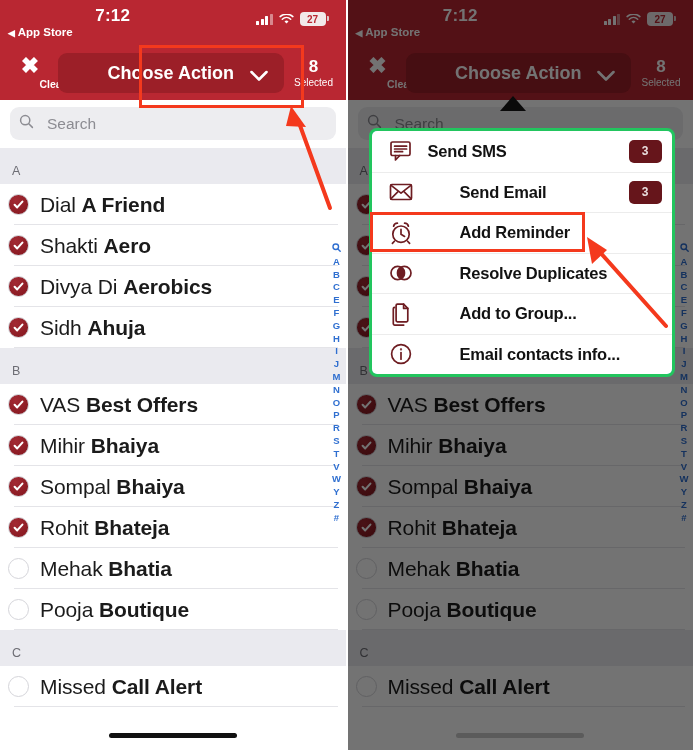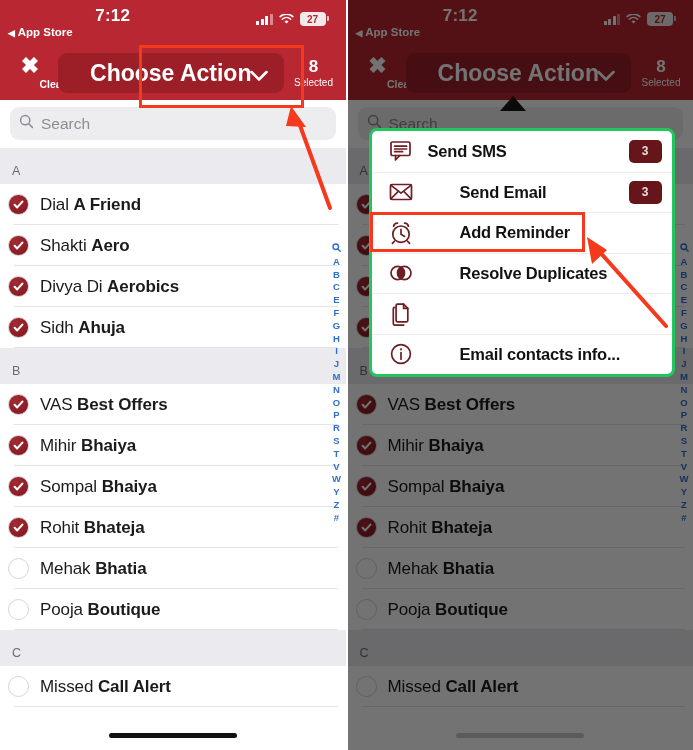--- a/index.html
+++ b/index.html
@@ -77,38 +77,38 @@
     color: #ffffff; flex: 0 0 auto;
   }
   .clear-x { font-size: 22px; font-weight: bold; line-height: 18px; }
   .clear-lb { font-size: 10.5px; font-weight: bold; margin-top: 3px; padding-left: 45px; }
   .choose-btn {
     flex: 1 1 auto; height: 40px; margin: 0 4px;
     background: #9c1f28; border-radius: 9px;
     display: flex; align-items: center; justify-content: center;
     position: relative; color: #ffffff;
   }
-  .choose-label { font-size: 23px; font-weight: bold; }
+  .choose-label { font-size: 18px; font-weight: bold; }
   .chev {
     position: absolute; right: 16px; top: 50%;
     transform: translateY(-50%);
     width: 18px; height: 11px;
   }
   .selected-box {
     width: 52px; text-align: center; color: #ffffff; flex: 0 0 auto;
   }
   .sel-count { font-size: 17px; font-weight: bold; line-height: 17px; }
   .sel-lb { font-size: 10px; font-weight: normal; margin-top: 2px; }
 
   
   .search-wrap { padding: 7px 10px 8px 10px; background: #ffffff; }
   .search-bar {
     height: 33px; background: #eceff1cc; background: #ededf0;
     border-radius: 9px;
-    display: flex; align-items: center; gap: 7px; padding: 0 9px;
+    display: flex; align-items: center; gap: 13px; padding: 0 9px;
   }
   .search-ph { font-size: 15.5px; color: #8c8c92; }
 
   
   .list { position: relative; background: #ffffff; }
   .section-head {
     height: 36px; background: #eaeaef;
     display: flex; align-items: flex-end;
     padding: 0 0 6px 12px;
     font-size: 12.5px; color: #6d6d74;
@@ -128,21 +128,21 @@
     flex: 0 0 auto; margin-right: 11px;
     display: flex; align-items: center; justify-content: center;
   }
   .cb.off { border: 1.4px solid #d5d5da; background: #ffffff; }
   .cb.on {
     background: radial-gradient(circle at 35% 28%, #a32a33 0%, #8c1c24 70%);
     border: 1.4px solid #cfcfd4;
     color: #ffffff; font-size: 12px; font-weight: bold;
   }
   .cb.on svg { display: block; }
-  .name { font-size: 17px; color: #1b1b1b; letter-spacing: -.1px; }
+  .name { font-size: 21px; color: #1b1b1b; letter-spacing: -.1px; }
   .name b { font-weight: bold; }
   .name span.first { font-weight: 400; }
 
   
   .index {
     position: absolute; right: 1px; top: 243px;
     width: 16px;
     display: flex; flex-direction: column; align-items: center;
     font-size: 9.5px; font-weight: bold; color: #2f6fd0;
     line-height: 12.8px;
@@ -620,20 +620,21 @@
           <span class="mi-label">Resolve Duplicates</span>
         </div>
         <div class="menu-item">
           <span class="mi-icon">
             <svg width="26" height="26" viewBox="0 0 26 26" fill="none" stroke="#6e1d22" stroke-width="1.7" stroke-linecap="round" stroke-linejoin="round">
               <path d="M9.4 3.2 h6.2 l4.2 4.2 v12.2 a1.3 1.3 0 0 1 -1.3 1.3 h-9.1 a1.3 1.3 0 0 1 -1.3 -1.3 v-15.1 a1.3 1.3 0 0 1 1.3 -1.3z"></path>
               <path d="M15.6 3.2 v4.2 h4.2"></path>
               <path d="M6.6 6.4 a1.3 1.3 0 0 0 -1.3 1.3 v15.1 a1.3 1.3 0 0 0 1.3 1.3 h9.1"></path>
             </svg>
           </span>
+          <span class="mi-label">Add to Group...</span>
         </div>
         <div class="menu-item">
           <span class="mi-icon">
             <svg width="26" height="26" viewBox="0 0 26 26" fill="none" stroke="#6e1d22" stroke-width="1.7" stroke-linecap="round" stroke-linejoin="round">
               <circle cx="13" cy="13" r="9.4"></circle>
               <circle cx="13" cy="8.4" r=".35" fill="#6e1d22" stroke-width="1.6"></circle>
               <path d="M13 11.6 L13 18.2"></path>
             </svg>
           </span>
           <span class="mi-label">Email contacts info...</span>

